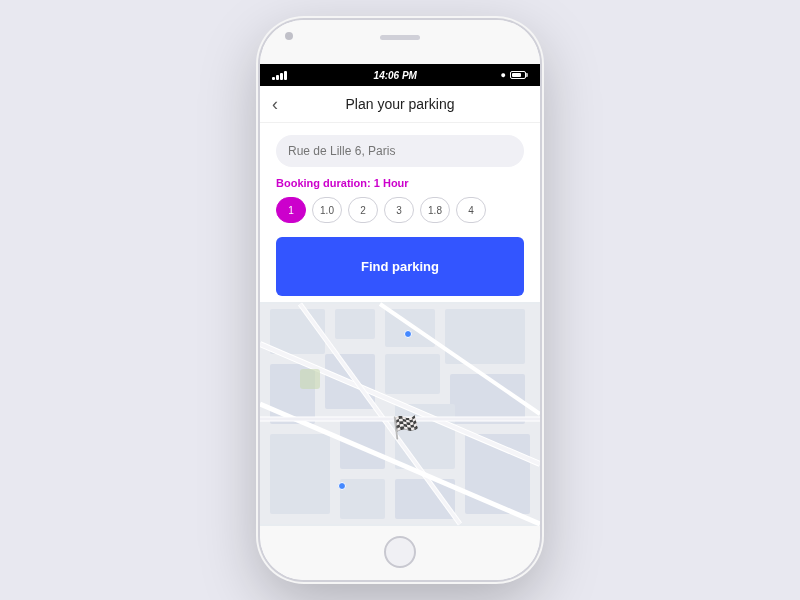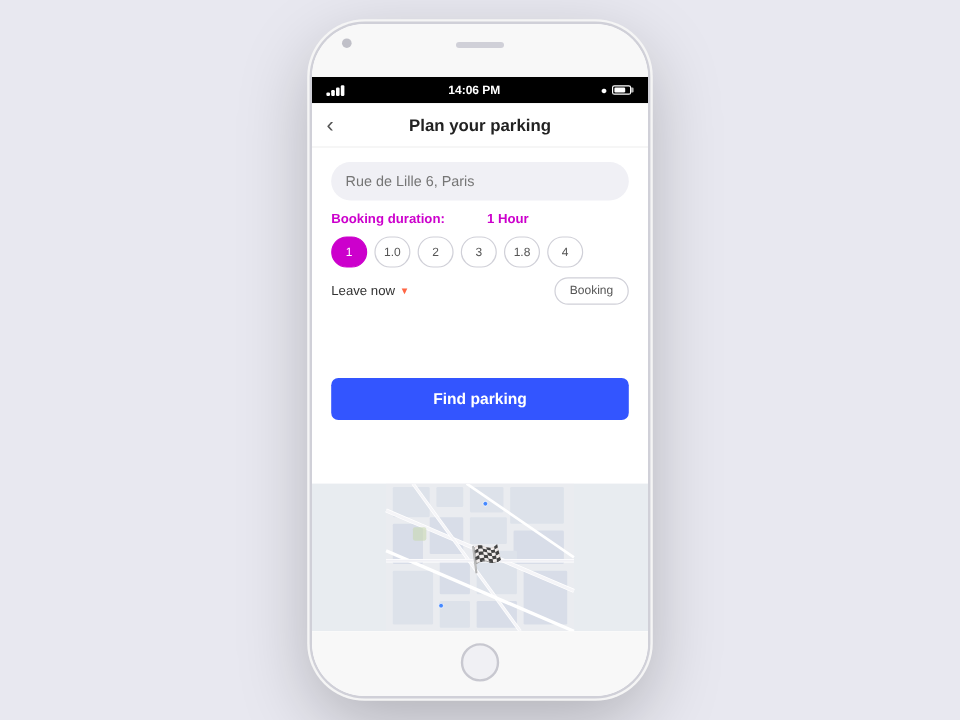--- a/index.html
+++ b/index.html
@@ -107,20 +107,21 @@
     .status-bar {
       background: #000000;
       color: #ffffff;
       display: flex;
       align-items: center;
       justify-content: space-between;
       padding: 4px 12px;
       height: 22px;
       font-size: 10px;
       font-weight: 600;
+      font-style: italic;
     }
 
     .status-left {
       display: flex;
       align-items: center;
     }
 
     .signal-bars {
       display: flex;
       align-items: flex-end;
@@ -192,32 +193,31 @@
       position: absolute;
       left: 12px;
       font-size: 18px;
       color: #555;
       cursor: pointer;
       line-height: 1;
     }
 
     .nav-title {
       font-size: 14px;
-      font-weight: 700;
+      font-weight: 400;
       color: #222;
     }
 
     
     .main-content {
       flex: 1;
       overflow: hidden;
       display: flex;
       flex-direction: column;
       background: #fff;
-      gap: 47px;
     }
 
     .form-section {
       padding: 12px 16px 8px;
     }
 
     .address-input {
       width: 100%;
       padding: 9px 12px;
       background: #f0f0f5;
@@ -294,21 +294,21 @@
       border: 1.5px solid #d0d0d8;
       border-radius: 12px;
       background: #fff;
       font-size: 10px;
       color: #555;
       cursor: pointer;
     }
 
     .find-parking-btn {
       margin: 6px 16px;
-      padding: 10px;
+      padding: 22px;
       background: #3355ff;
       color: #fff;
       border: none;
       border-radius: 6px;
       font-size: 13px;
       font-weight: 600;
       cursor: pointer;
       text-align: center;
     }
 
@@ -375,41 +375,34 @@
         </div>
 
         <div class="main-content">
           <div class="form-section">
             
             <input class="address-input" type="text" placeholder="Rue de Lille 6, Paris" style="">
 
             
             <div class="parking-duration-label">
               <span>Booking duration:</span>
-              <span style="color: rgb(204, 0, 204); font-weight: 600; margin-left: 32px;">1 Hour</span>
+              <span style="color: rgb(204, 0, 204); font-weight: 600;">1 Hour</span>
             </div>
 
             
             <div class="duration-options">
               <button class="duration-btn active" style="background: rgb(204, 0, 204); border-color: rgb(204, 0, 204);">1</button>
               <button class="duration-btn">1.0</button>
               <button class="duration-btn">2</button>
               <button class="duration-btn">3</button>
               <button class="duration-btn">1.8</button>
               <button class="duration-btn">4</button>
             </div>
 
             
-            <div class="bottom-row">
-              <div class="leave-now">
-                <span>Leave now</span>
-                <span class="arrow-down" style="color: rgb(255, 102, 68);">▼</span>
-              </div>
-              <button class="booking-btn">Booking</button>
-            </div>
           </div>
 
           <button class="find-parking-btn" style="background: rgb(51, 85, 255);">Find parking</button>
 
           <div class="map-area">
             <svg class="map-svg" viewBox="0 0 280 220" xmlns="http://www.w3.org/2000/svg">
 
               <rect width="280" height="220" fill="#eaecf0"></rect>
 
               <rect x="10" y="5" width="55" height="45" rx="2" fill="#dde2ea"></rect>

